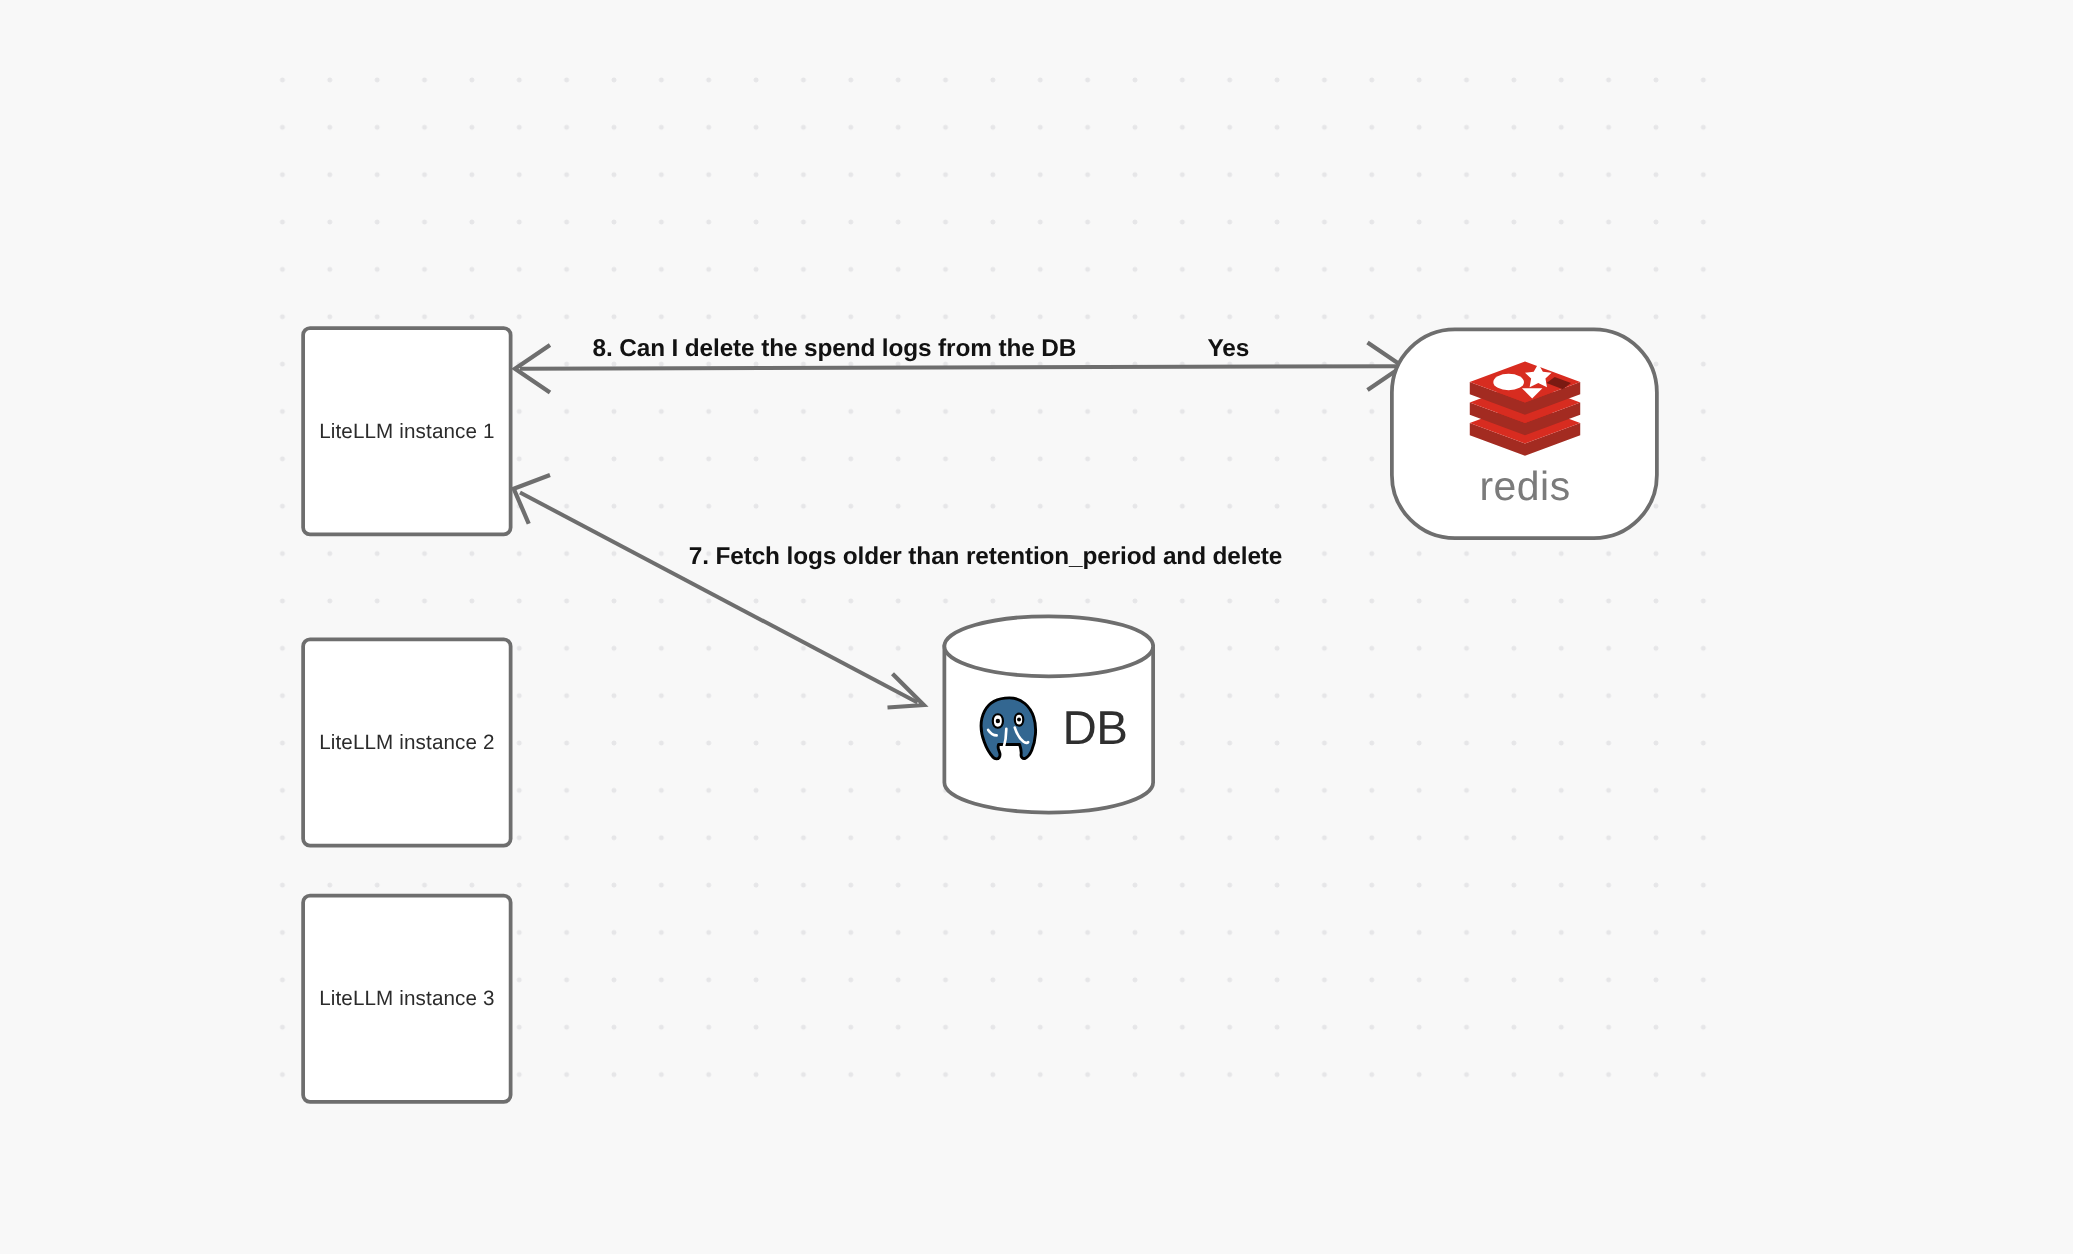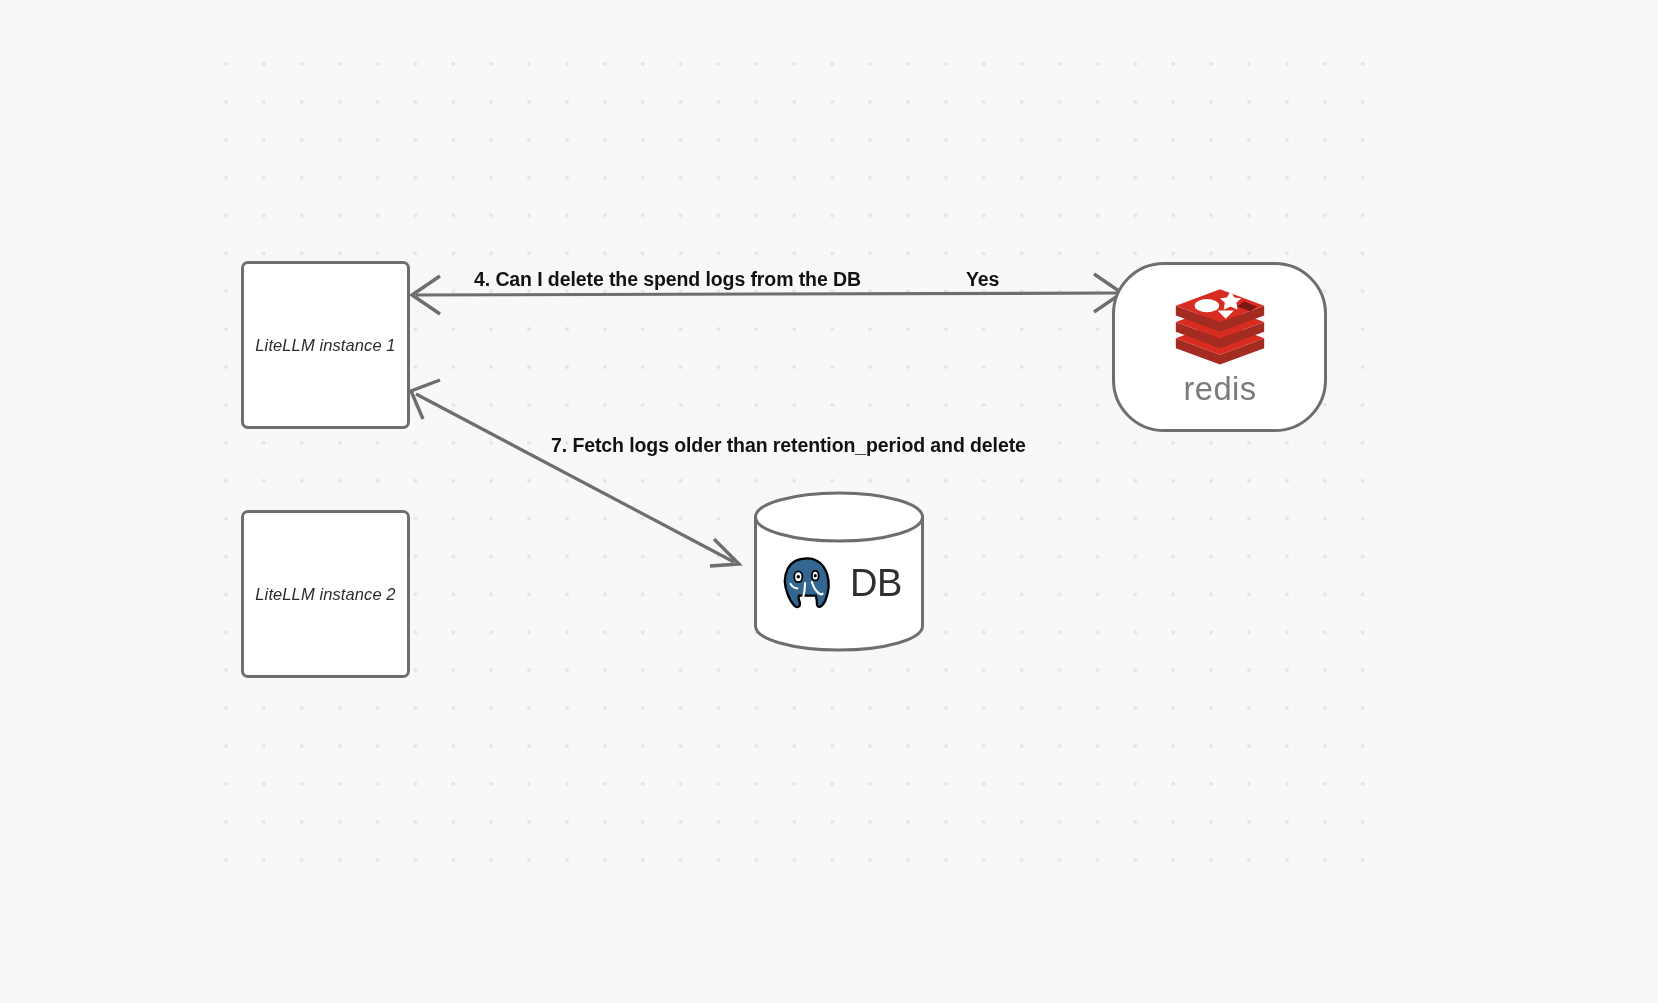--- a/index.html
+++ b/index.html
@@ -46,21 +46,20 @@
   
   .node-box {
     position: absolute;
     background: #ffffff;
     border: 3px solid #6e6e6e;
     border-radius: 7px;
     display: flex;
     align-items: center;
     justify-content: center;
     box-sizing: border-box;
-    font-style: italic;
   }
   .node-box .node-label {
     font-size: 16.5px;
     color: #2b2b2b;
     font-family: "Liberation Sans", sans-serif;
     letter-spacing: 0.1px;
     white-space: nowrap;
   }
 
   #node-litellm-1 { left: 241px; top: 261px; width: 169px; height: 168px; }
@@ -157,34 +156,37 @@
 
     <g>
       <line x1="416" y1="394" x2="734" y2="562" stroke="#6e6e6e" stroke-width="3.2" stroke-linecap="butt"></line>
 
       <path d="M 440 380 L 411 391 L 423 419" fill="none" stroke="#6e6e6e" stroke-width="3.4" stroke-linecap="butt" stroke-linejoin="miter"></path>
 
       <path d="M 714 539 L 739 564 L 710 566" fill="none" stroke="#6e6e6e" stroke-width="3.4" stroke-linecap="butt" stroke-linejoin="miter"></path>
     </g>
   </svg>
 
-  <div class="edge-label" id="label-step1">4.  Can I delete the spend logs from the DB</div>
+  <div class="edge-label" id="label-step1">8.  Can I delete the spend logs from the DB</div>
 
   <div class="edge-label" id="label-yes">Yes</div>
 
   <div class="edge-label" id="label-step2">7.  Fetch logs older than retention_period and delete</div>
 
   <div class="node-box" id="node-litellm-1">
     <span class="node-label">LiteLLM instance 1</span>
   </div>
 
   <div class="node-box" id="node-litellm-2">
     <span class="node-label">LiteLLM instance 2</span>
   </div>
 
+  <div class="node-box" id="node-litellm-3">
+    <span class="node-label">LiteLLM instance 3</span>
+  </div>
 
   <div id="node-redis">
     <div class="redis-logo-wrap">
       <svg width="118" height="110" viewBox="0 0 118 110">
 
         <path d="M 59 96 L 5 76 L 5 64 L 59 84 L 113 64 L 113 76 Z" fill="#a32b21"></path>
         <path d="M 5 64 L 59 44 L 113 64 L 59 84 Z" fill="#d82c20"></path>
 
         <path d="M 59 76 L 5 56 L 5 44 L 59 64 L 113 44 L 113 56 Z" fill="#a32b21"></path>
         <path d="M 5 44 L 59 24 L 113 44 L 59 64 Z" fill="#d82c20"></path>

